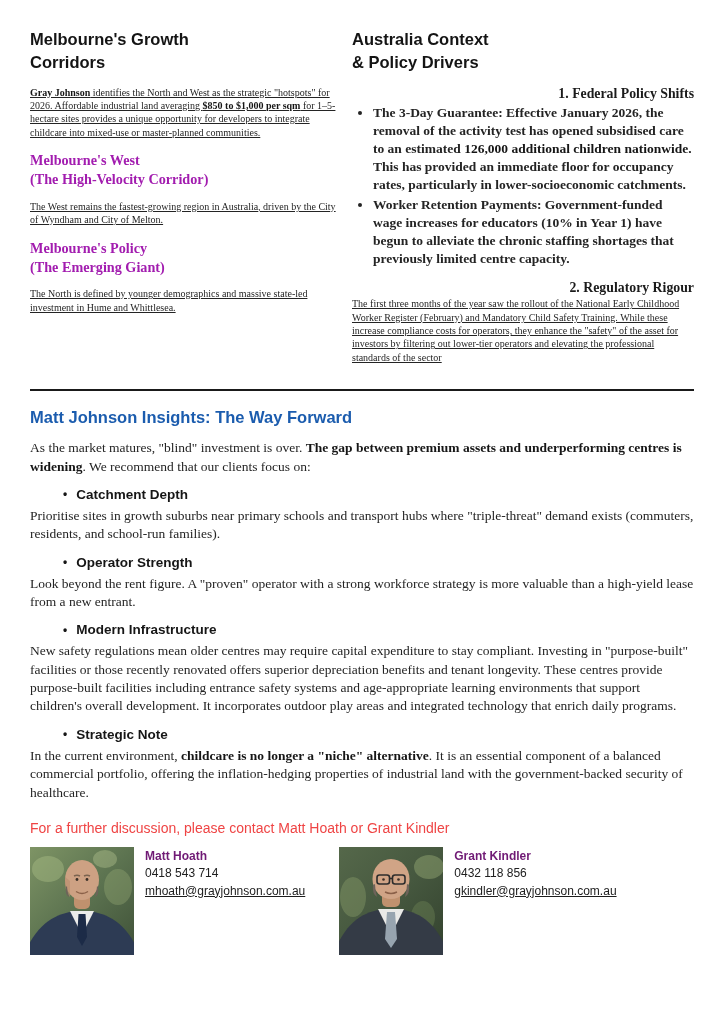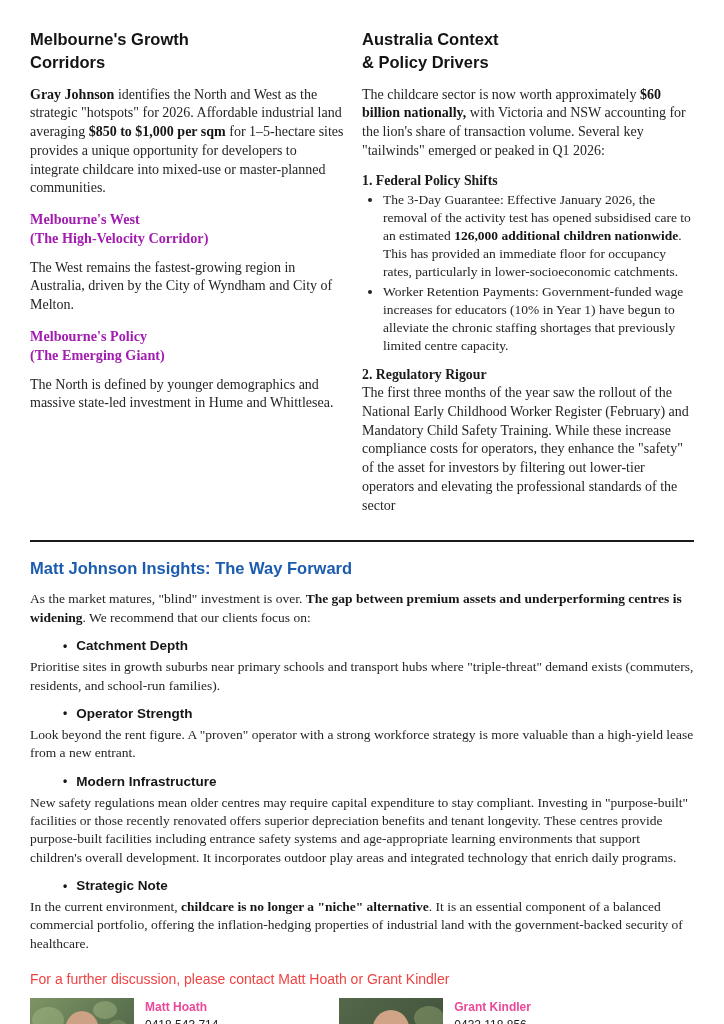--- a/index.html
+++ b/index.html
@@ -6,36 +6,36 @@
   html, body { margin: 0; padding: 0; background: #ffffff; }
   body {
     width: 724px; min-height: 1024px;
     font-family: "Liberation Serif", serif;
     color: #242424;
     -webkit-font-smoothing: antialiased;
   }
   .page { width: 724px; min-height: 1024px; padding: 28px 30px 14px 30px; }
 
   
-  .columns { display: flex; gap: 17px; }
+  .columns { display: flex; gap: 7px; }
   .col-left  { width: 315px; flex: none; }
   .col-right { flex: 1; min-width: 0; }
 
   .sans-h {
     font-family: "Liberation Sans", sans-serif;
     font-weight: bold; font-size: 16.5px; line-height: 1.38;
     color: #141414; margin: 0 0 12px 0;
   }
-  .body-p { font-size: 14px; line-height: 1.34; margin: 0 0 12px 0; }
+  .body-p { font-size: 10px; line-height: 1.34; margin: 0 0 12px 0; text-decoration: underline; }
   .serif-sub {
     font-weight: bold; font-size: 14.2px; line-height: 1.36;
     color: #a21caf; margin: 2px 0 10px 0;
   }
-  .num-sub { font-weight: bold; font-size: 13.8px; margin: 10px 0 1px 0; color:#1b1b1b; }
-  ul.policy { margin: 2px 0 12px 0; padding-left: 21px; }
+  .num-sub { font-weight: bold; font-size: 13.8px; margin: 10px 0 1px 0; color:#1b1b1b;text-align:right; }
+  ul.policy { margin: 2px 0 12px 0; padding-left: 21px; font-weight: bold; }
   ul.policy li { font-size: 13.5px; line-height: 1.34; margin: 0 0 2px 0; }
   b { color: #161616; }
 
   hr.divider { border: none; border-top: 2px solid #1a1a1a; margin: 13px 0 0 0; }
 
   .insights-h {
     font-family: "Liberation Sans", sans-serif;
     font-weight: bold; font-size: 16.5px; margin: 17px 0 12px 0;
   }
   .insight-label {
@@ -48,21 +48,21 @@
   .insight-body { font-size: 13.5px; line-height: 1.36; margin: 0 0 6px 0; }
 
   .contact-line {
     font-family: "Liberation Sans", sans-serif;
     font-size: 14px; color: #ef4444; margin: 18px 0 11px 0;
   }
   .cards { display: flex; gap: 34px; }
   .card { display: flex; gap: 11px; }
   .photo { width: 104px; height: 108px; flex: none; display: block; }
   .person { font-family: "Liberation Sans", sans-serif; font-size: 12px; line-height: 1.45; padding-top: 1px; }
-  .person .name { font-weight: bold; color: #ec4899; }
+  .person .name { font-weight: bold; color: #701a75; }
   .person .phone { color: #202020; }
   .person .email { color: #1d1d1d; text-decoration: underline; cursor: pointer; }
 </style>
 </head>
 <body>
 
 <div class="page">
 
   <div class="columns">
 
@@ -84,21 +84,20 @@
         <div>(The Emerging Giant)</div>
       </h2>
       <p class="body-p">The North is defined by younger demographics and massive state-led investment in Hume and Whittlesea.</p>
     </div>
 
     <div class="col-right">
       <h1 class="sans-h">
         <div>Australia Context</div>
         <div>&amp; Policy Drivers</div>
       </h1>
-      <p class="body-p"><span>The childcare sector is now worth approximately </span><b>$60 billion nationally,</b><span> with Victoria and NSW accounting for the lion's share of transaction volume. Several key "tailwinds" emerged or peaked in Q1 2026:</span></p>
 
       <div class="num-sub">1. Federal Policy Shifts</div>
       <ul class="policy">
         <li><span>The 3-Day Guarantee: Effective January 2026, the removal of the activity test has opened subsidised care to an estimated </span><b>126,000 additional children nationwide</b><span>. This has provided an immediate floor for occupancy rates, particularly in lower-socioeconomic catchments.</span></li>
         <li><span>Worker Retention Payments: Government-funded wage increases for educators (10% in Year 1) have begun to alleviate the chronic staffing shortages that previously limited centre capacity.</span></li>
       </ul>
 
       <div class="num-sub">2. Regulatory Rigour</div>
       <p class="body-p">The first three months of the year saw the rollout of the National Early Childhood Worker Register (February) and Mandatory Child Safety Training. While these increase compliance costs for operators, they enhance the "safety" of the asset for investors by filtering out lower-tier operators and elevating the professional standards of the sector</p>
     </div>

